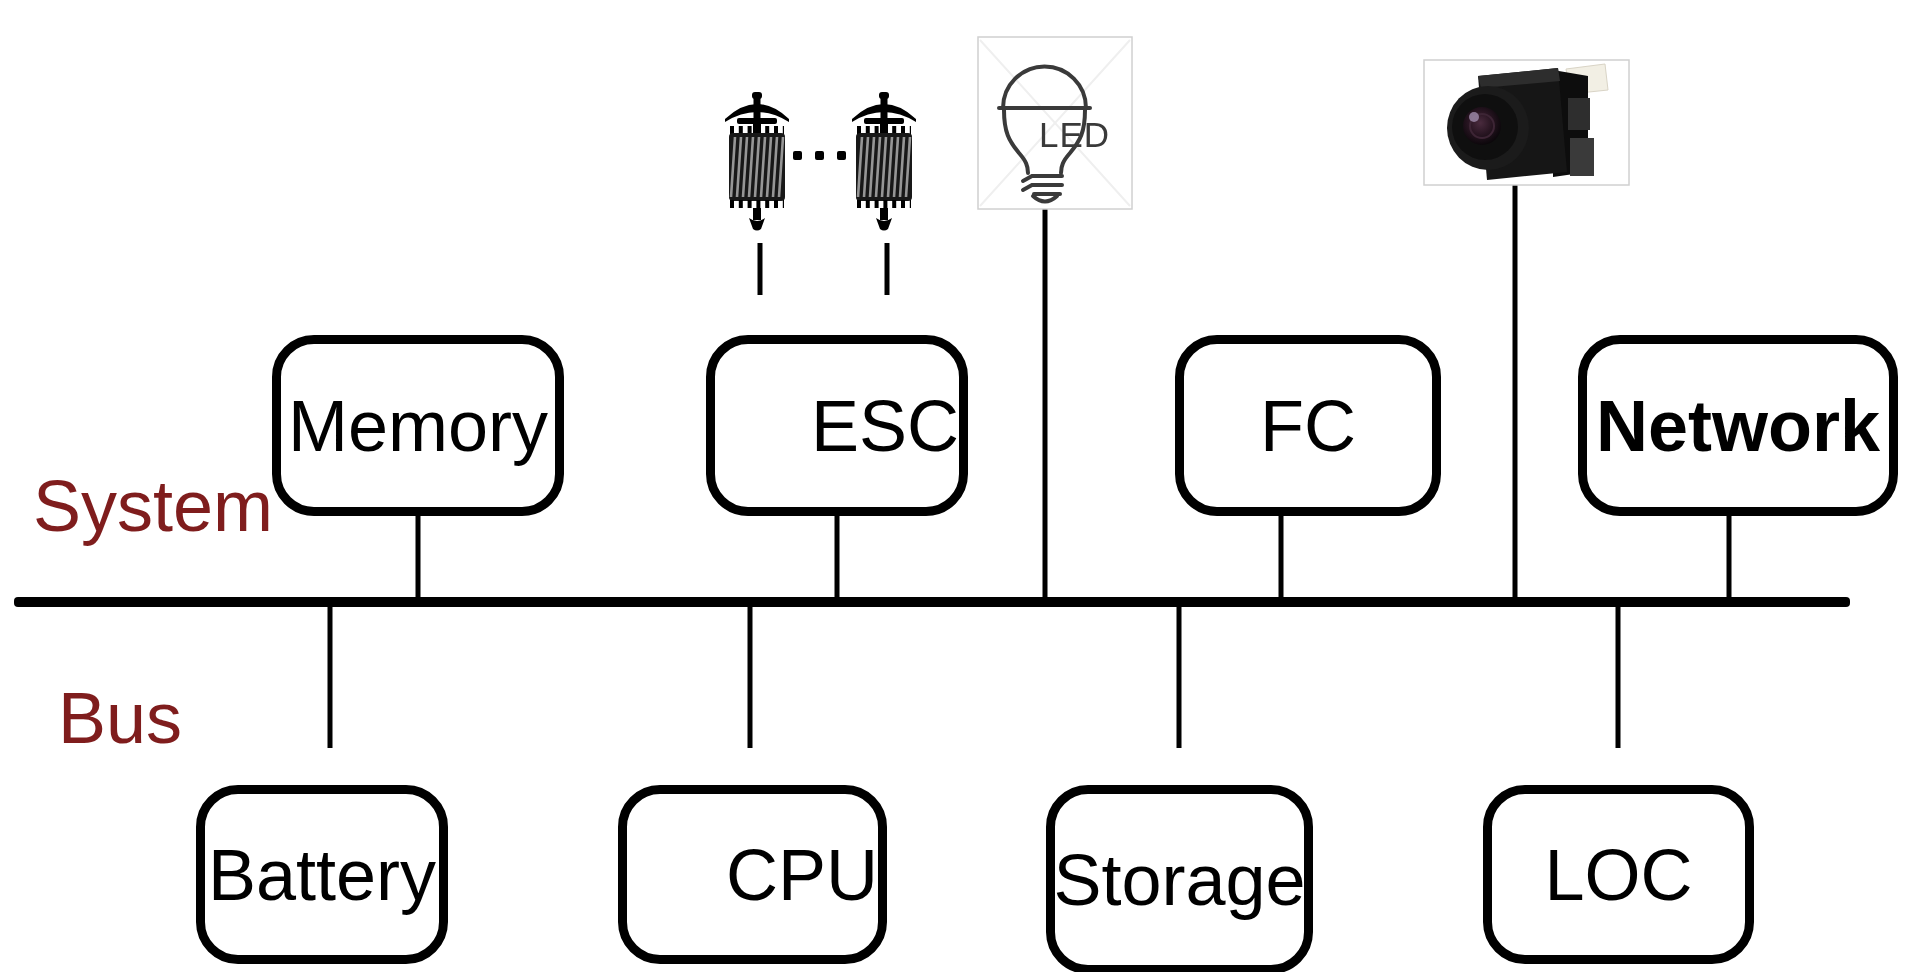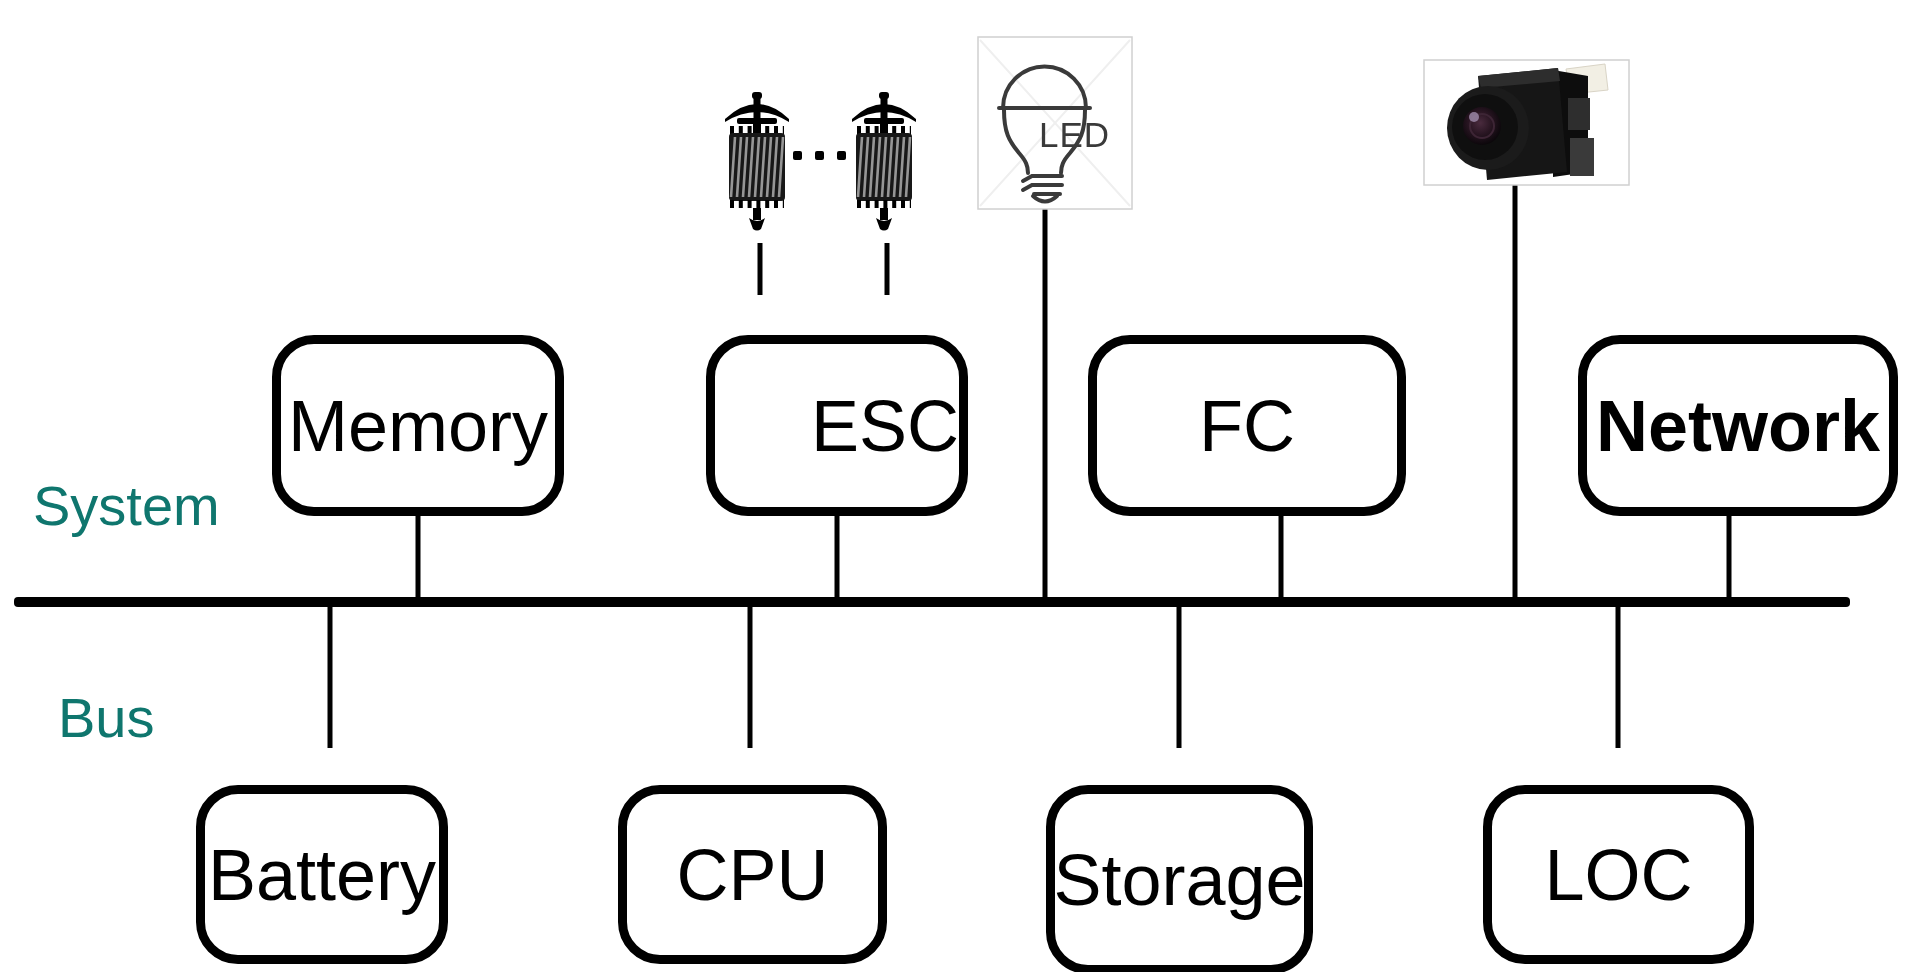--- a/index.html
+++ b/index.html
@@ -10,30 +10,30 @@
   .layer { position:absolute; left:0; top:0; width:1920px; height:972px; }
   .node {
     position:absolute; box-sizing:border-box;
     border:9px solid #000; border-radius:42px; background:#ffffff;
     display:flex; align-items:center; justify-content:center;margin-top:44px;
   }
   .node span {
     font-size:72px; color:#000; line-height:1; white-space:nowrap;
   }
   .side-label {
-    position:absolute; font-size:56px; color:#0f766e; line-height:68px;
+    position:absolute; font-size:72px; color:#7f1d1d; line-height:68px;
   }
   
   .memory  { left:272px;  top:291px; width:292px; height:181px; }
   .esc     { left:706px;  top:291px; width:262px; height:181px;justify-content:flex-end; }
-  .fc      { left:1088px; top:291px; width:318px; height:181px; }
+  .fc      { left:1175px; top:291px; width:266px; height:181px; }
   .network { left:1578px; top:291px; width:320px; height:181px;font-weight:bold; }
   
   .battery { left:196px;  top:741px; width:252px; height:179px; }
-  .cpu     { left:618px;  top:741px; width:269px; height:179px; }
+  .cpu     { left:618px;  top:741px; width:269px; height:179px;justify-content:flex-end; }
   .storage { left:1046px; top:741px; width:267px; height:189px; }
   .loc     { left:1483px; top:741px; width:271px; height:179px; }
 
   .sys-label { left:33px; top:472px; }
   .bus-label { left:58px; top:648px;margin-top:36px; }
 </style>
 </head>
 <body>
 
 <div class="stage">

